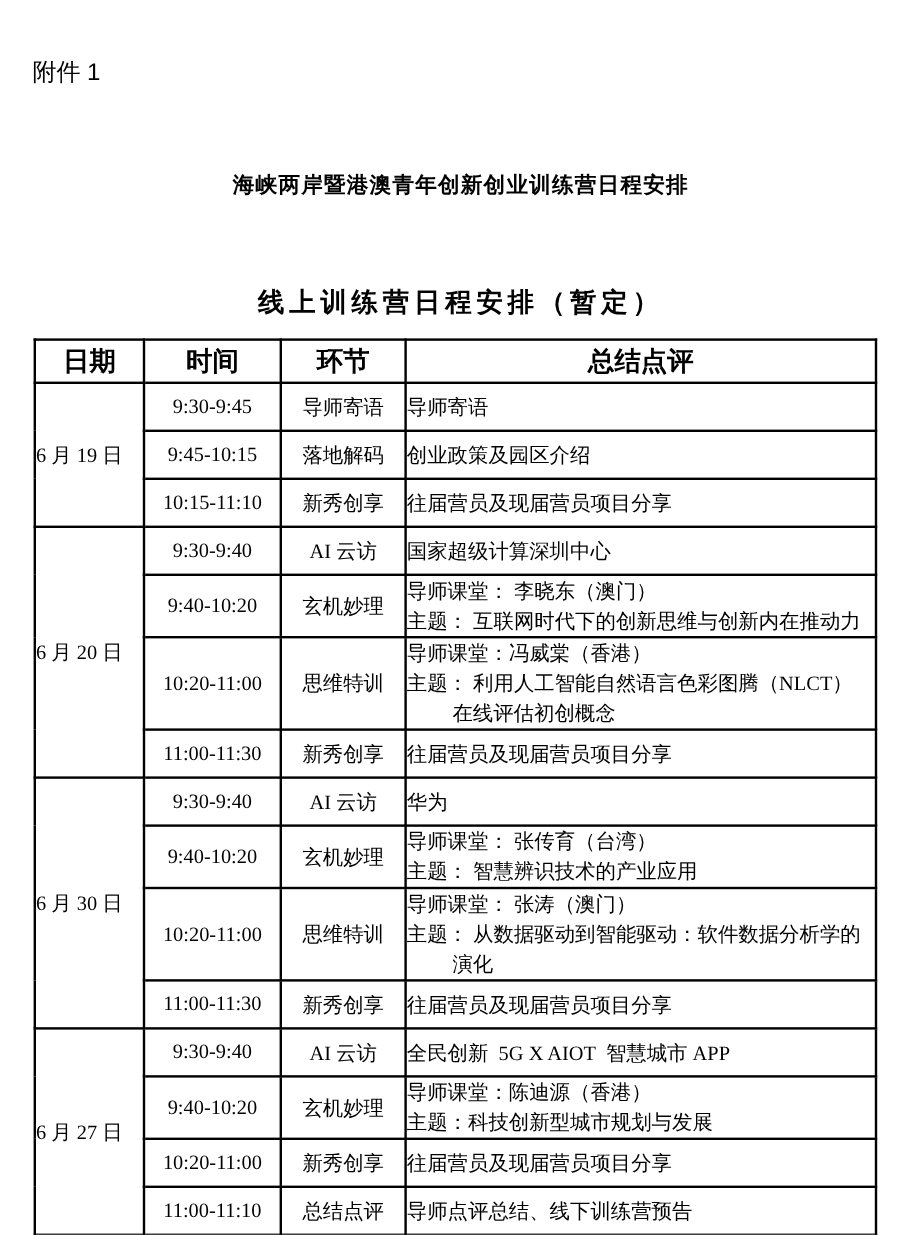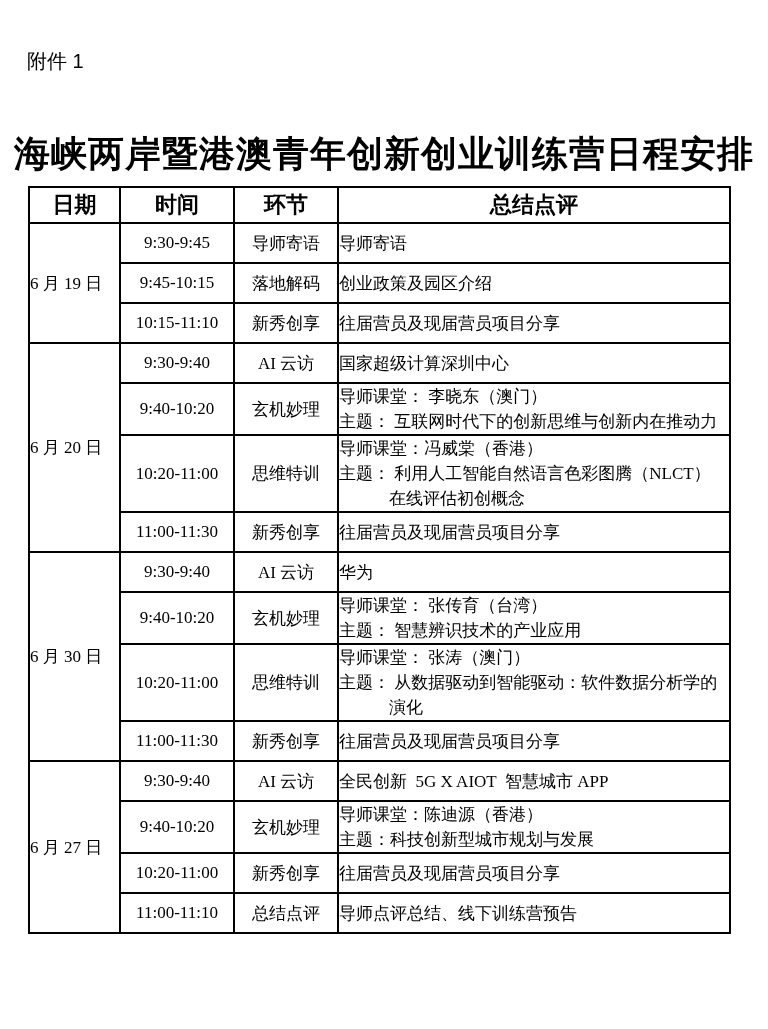--- a/index.html
+++ b/index.html
@@ -25,21 +25,21 @@
     font-family: "Liberation Sans", sans-serif;
     font-size: 20px;
     font-weight: 500;
     line-height: 27px;
   }
   .main-title {
     margin-top: 62px;
     text-align: center;
     font-family: "Liberation Serif", serif;
     font-weight: bold;
-    font-size: 36px;
+    font-size: 18px;
     letter-spacing: 1px;
     line-height: 34px;
   }
   .table-title {
     margin-top: 66px;
     text-align: center;
     font-family: "Liberation Sans", sans-serif;
     font-weight: bold;
     font-size: 22px;
     letter-spacing: 4px;
@@ -86,31 +86,32 @@
   td.content-cell {
     font-family: "Liberation Serif", serif;
     font-size: 17px;
     padding: 5px 6px 5px 8px;
   }
   .content-line {
     line-height: 25px;
     white-space: pre-wrap;
   }
   .content-line.indent {
-    padding-left: 50px;
+    padding-left: 38px;
   }
 </style>
 </head>
 <body>
 
 <div class="page">
   <div class="attachment-label">附件 1</div>
 
   <div class="main-title">海峡两岸暨港澳青年创新创业训练营日程安排</div>
 
+  <div class="table-title">线上训练营日程安排（暂定）</div>
 
   <table class="schedule">
     <colgroup>
       <col style="width:91px">
       <col style="width:114px">
       <col style="width:104px">
       <col style="width:392px">
     </colgroup>
     <thead>
       <tr>

